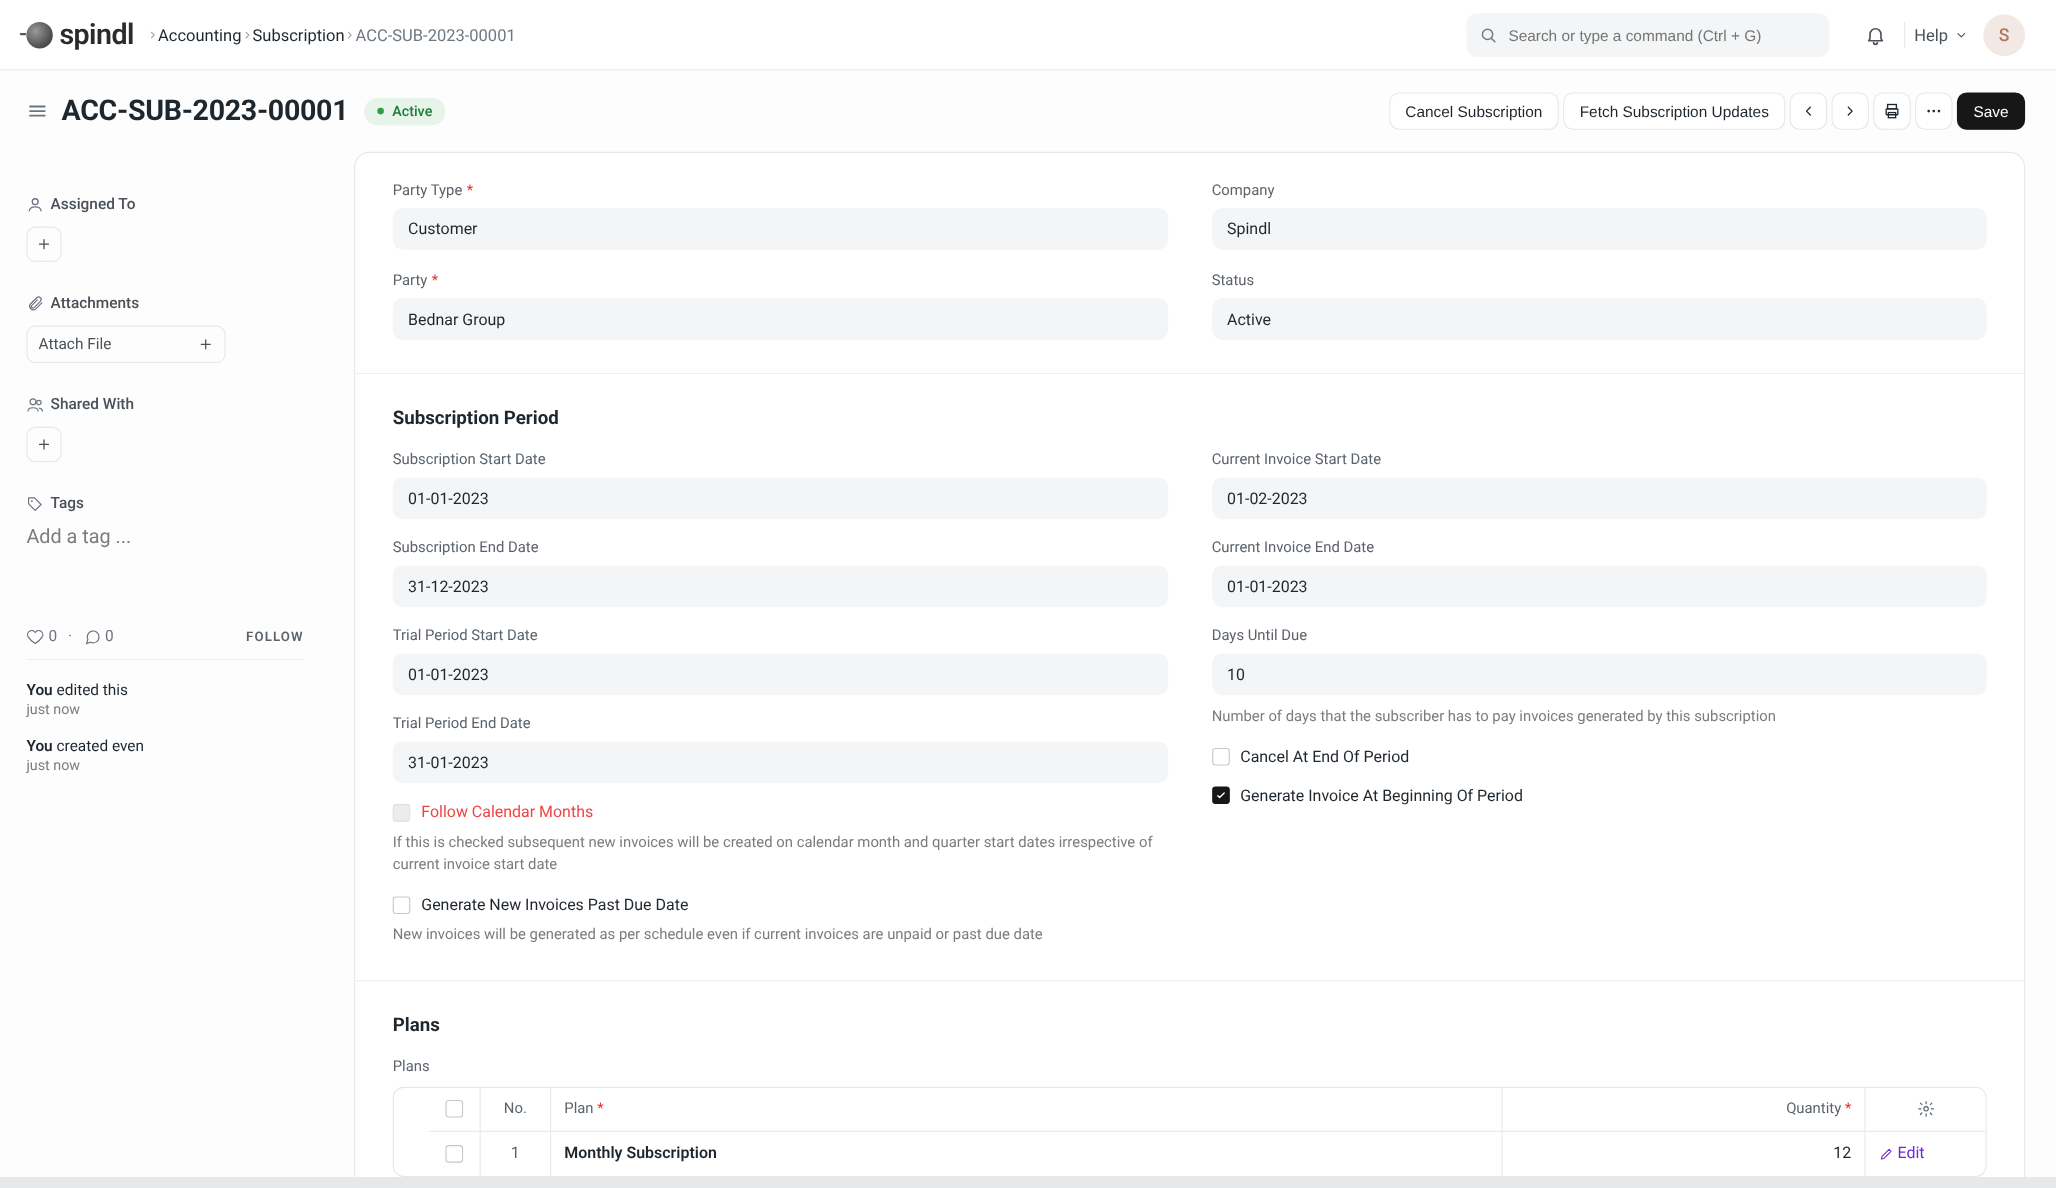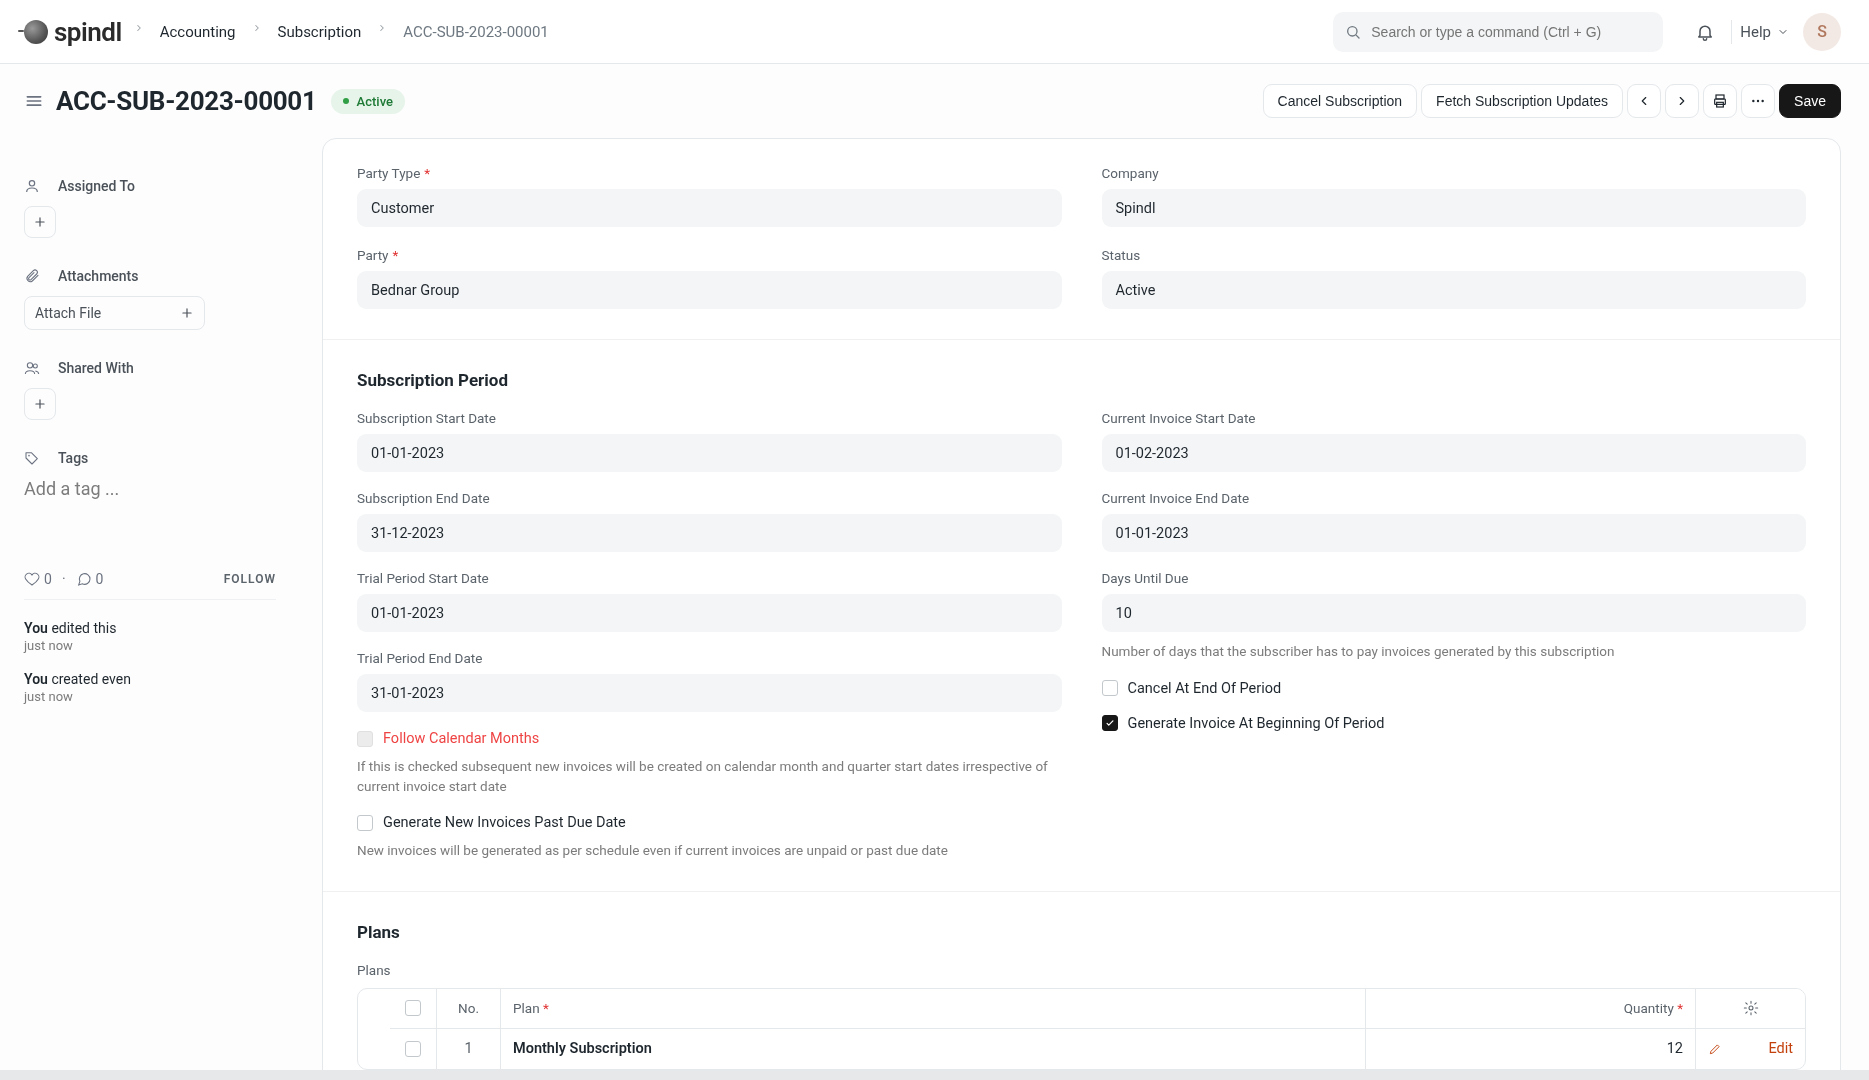--- a/index.html
+++ b/index.html
@@ -46,21 +46,21 @@
   .logo-mark {
     width: 24px; height: 24px; border-radius: 50%;
     background: radial-gradient(circle at 35% 35%, #9a9a9a 0%, #555 60%, #333 100%);
     position: relative;
   }
   .logo-mark::after {
     content:""; position:absolute; left:-6px; top:10px; width:6px; height:2px; background:#555; border-radius:2px;
   }
   .logo-text { font-weight: 600; font-size: 26px; letter-spacing: -0.5px; color:#2b2b2b; }
 
-  .breadcrumbs { display: flex; align-items: flex-start; gap: 16px; color: var(--muted2); font-size: 15px; }
+  .breadcrumbs { display: flex; align-items: center; gap: 0; color: var(--muted2); font-size: 15px; }
   .crumb { color: var(--link); cursor: pointer; }
   .crumb.current { color: var(--muted2); cursor: default; }
   .chevron { color: #9aa0a6; display:inline-flex; }
 
   .top-spacer { flex: 1; }
 
   .searchbox {
     display: flex; align-items: center;
     width: 330px; height: 40px;
     background: var(--bg-input);
@@ -128,21 +128,21 @@
   }
 
   .sidebar {
     width: 252px;
     padding-top: 40px;
     font-size: 14px;
     color: var(--text);
   }
   .side-section { margin-bottom: 30px; }
   .side-heading {
-    display:flex; align-items:center; gap:18px;
+    display:flex; align-items:center; gap:6px;
     font-size: 14px; font-weight:500; color:#4a5158; margin-bottom: 12px;
   }
   .side-heading svg { color:#6b7280; }
   .square-add {
     width: 32px; height:32px; border:1px solid var(--border); border-radius:8px;
     display:inline-flex; align-items:center; justify-content:center; cursor:pointer; color:#4a5158;
   }
   .attach-row {
     display:flex; align-items:center;
     border:1px solid var(--border); border-radius:8px;
@@ -219,21 +219,21 @@
     overflow:hidden;
     padding-left:32px;
   }
   .pt-row { display:grid; grid-template-columns: 46px 64px 1fr 330px 110px; align-items:center; height: 40px;}
   .pt-header { background:#fff; color:#5b636b; font-size:13.5px; border-bottom:1px solid var(--border);}
   .pt-cell { padding: 0 12px; display:flex; align-items:center; height:100%;}
   .pt-cell + .pt-cell { border-left:1px solid var(--border); }
   .pt-body .pt-row { font-size:14.5px; }
   .pt-body .plan-name { font-weight:600; }
   .pt-qty { justify-content:flex-end; }
-  .pt-action { justify-content:space-between; gap:21px; cursor:pointer; color:#c2410c;}
+  .pt-action { justify-content:flex-start; gap:3px; cursor:pointer; color:#6d28d9;}
   .pt-check { justify-content:center; }
   .pt-gear { justify-content:center; }
 
   .pt-no { text-align:center; justify-content:center; color:#5b636b;}
 
   
   .bottom-bar {
     position:absolute; left:0; right:0; bottom:0; height:10px;
     background:#e6e8ea;
   }

